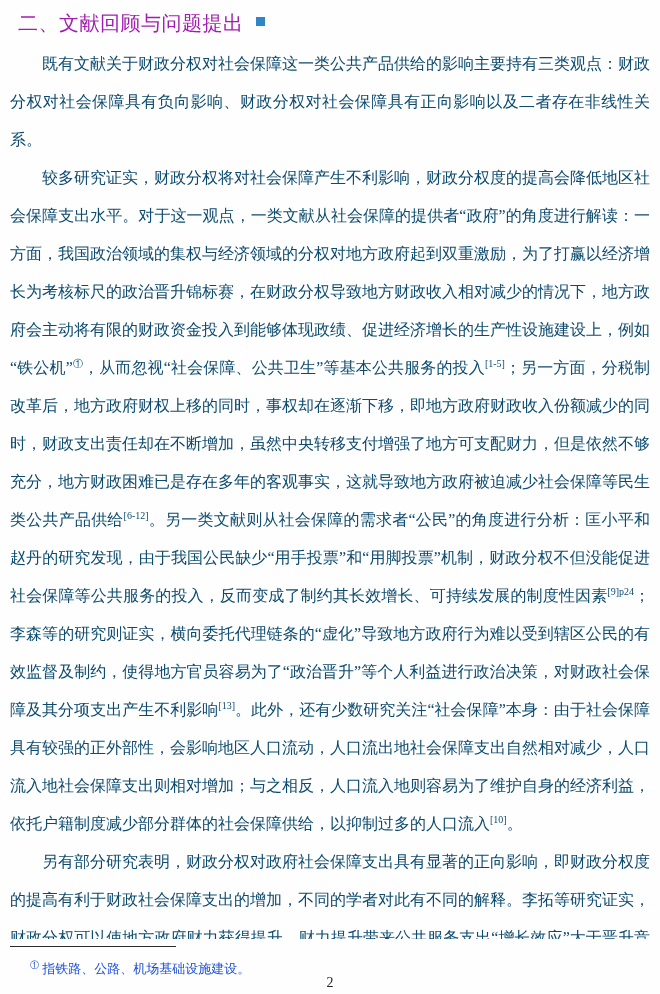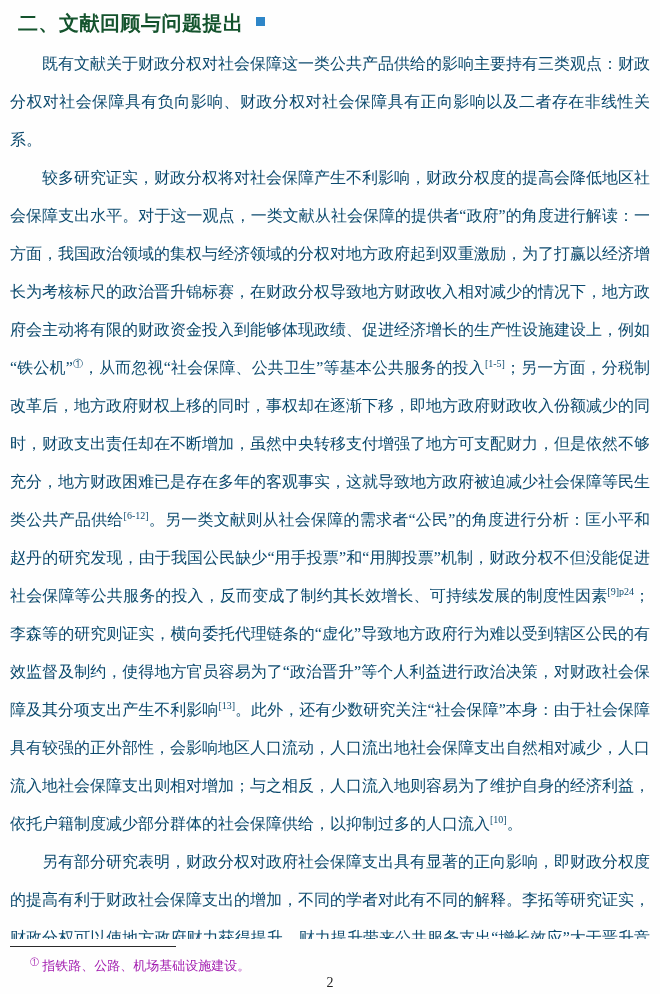--- a/index.html
+++ b/index.html
@@ -5,33 +5,33 @@
   html,body{margin:0;padding:0;}
   body{
     width:660px;height:994px;background:#ffffff;
     font-family:"Liberation Serif","DejaVu Serif",serif;
     color:#1b1b1b;position:relative;overflow:hidden;
   }
   .page{box-sizing:border-box;width:660px;height:994px;padding:8px 10px 0;position:relative;background:#fefefe;}
   .heading{
     margin:2px 0 4px 8px;
     font-family:"Liberation Sans","DejaVu Sans",sans-serif;
-    font-size:20px;font-weight:700;color:#14532d;letter-spacing:0.5px;
+    font-size:20px;font-weight:400;color:#a21caf;letter-spacing:0.5px;
     display:flex;align-items:center;gap:12px;
   }
   .heading-marker{width:9px;height:9px;display:inline-block;margin-top:-4px;}
   .body{
     margin-top:8px;height:894px;overflow:hidden;
     font-size:16px;line-height:38px;text-align:justify;color:#0c4a6e;
   }
   .body p{margin:0;text-indent:2em;}
   sup.cite{font-size:10px;line-height:0;letter-spacing:0;}
   .footnote-area{position:absolute;left:10px;right:10px;top:946px;}
   .sep{width:166px;border-top:1.5px solid #2a2a2a;margin:0 0 5px 0;}
-  .footnote{font-size:13px;color:#a21caf;padding-left:20px;line-height:20px;}
+  .footnote{font-size:13px;color:#1d4ed8;padding-left:20px;line-height:26px;}
   .footnote sup{font-size:9px;}
   .pagenum{position:absolute;left:0;right:0;bottom:3px;text-align:center;font-size:14px;color:#222;}
 </style>
 </head>
 <body>
 
 <div class="page">
 
   <h2 class="heading">
     <span>二、文献回顾与问题提出</span>

